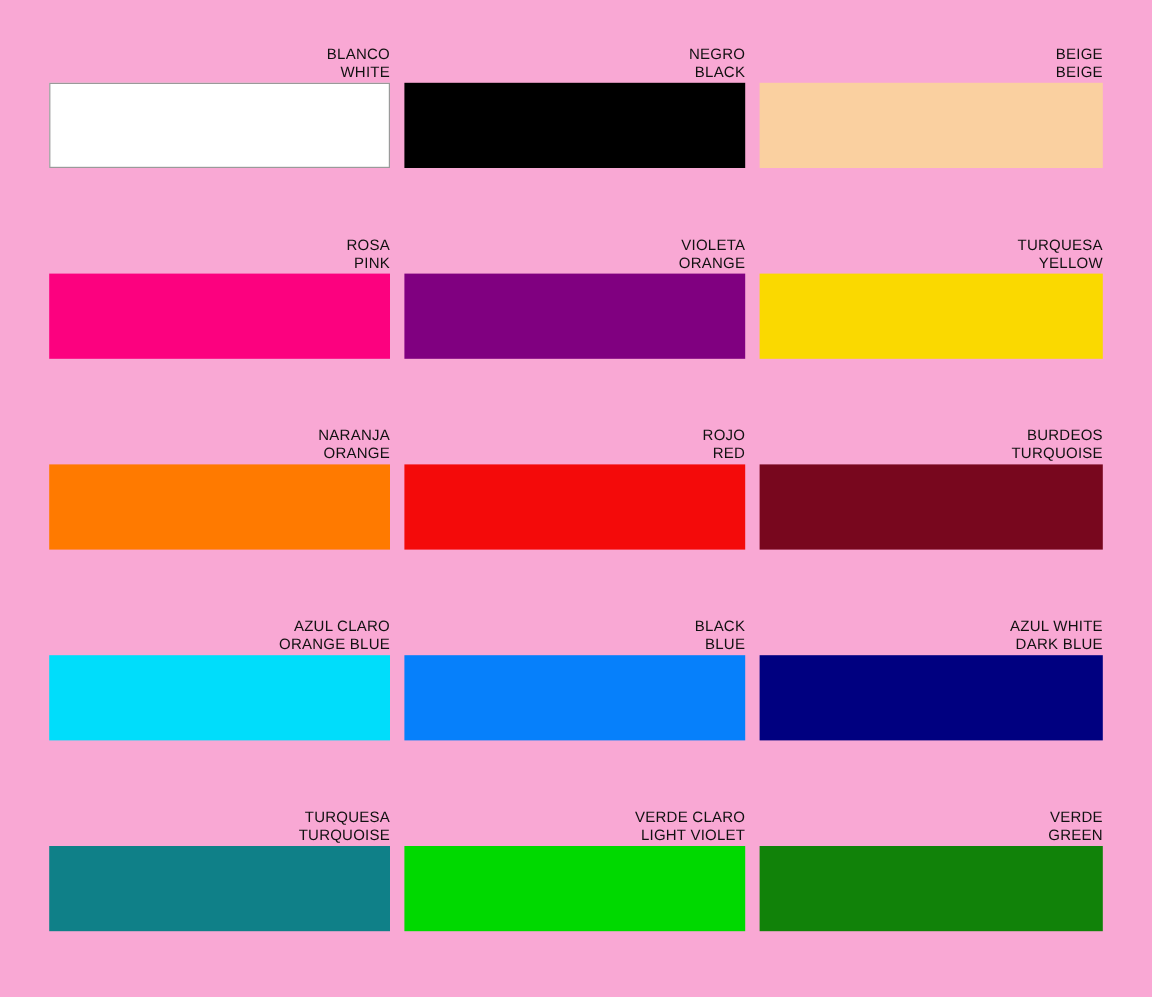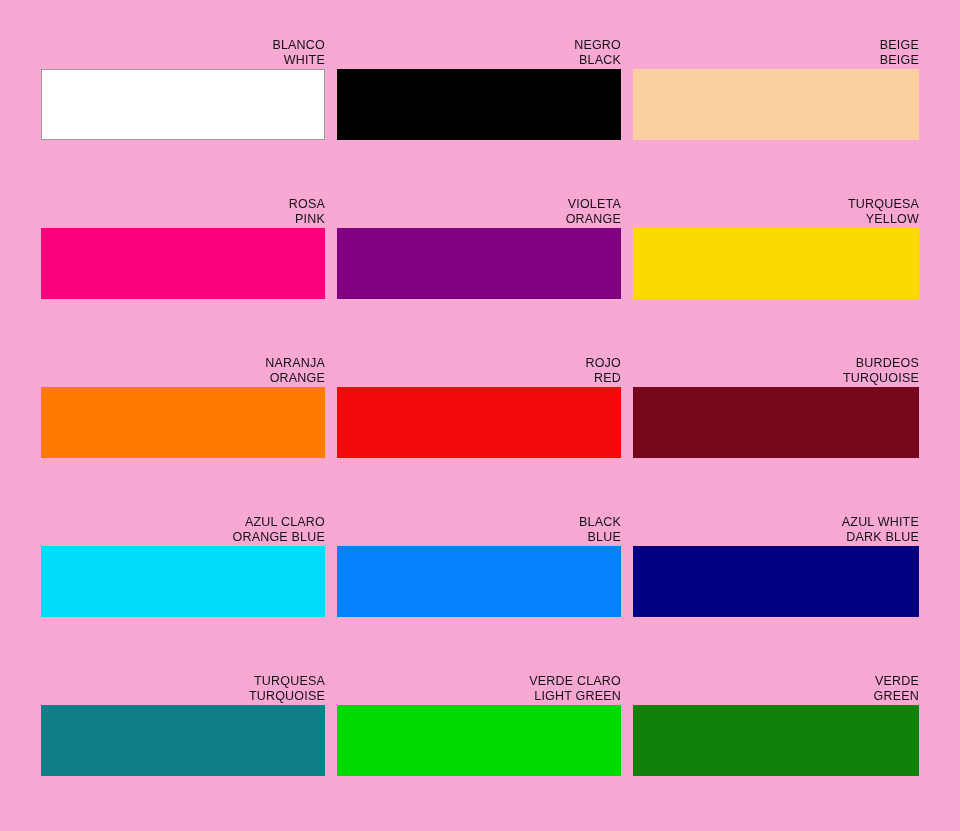--- a/index.html
+++ b/index.html
@@ -164,21 +164,21 @@
       <div class="swatch-labels">
         <span class="swatch-label-es">TURQUESA</span>
         <span class="swatch-label-en">TURQUOISE</span>
       </div>
       <div class="swatch-chip" style="background-color: rgb(15, 128, 136);"></div>
     </div>
     <div class="grid-gap"></div>
     <div class="swatch-cell">
       <div class="swatch-labels">
         <span class="swatch-label-es">VERDE CLARO</span>
-        <span class="swatch-label-en">LIGHT GREEN</span>
+        <span class="swatch-label-en">LIGHT VIOLET</span>
       </div>
       <div class="swatch-chip" style="background-color: rgb(0, 217, 0);"></div>
     </div>
     <div class="grid-gap"></div>
     <div class="swatch-cell">
       <div class="swatch-labels">
         <span class="swatch-label-es">VERDE</span>
         <span class="swatch-label-en">GREEN</span>
       </div>
       <div class="swatch-chip" style="background-color: rgb(17, 130, 9);"></div>

